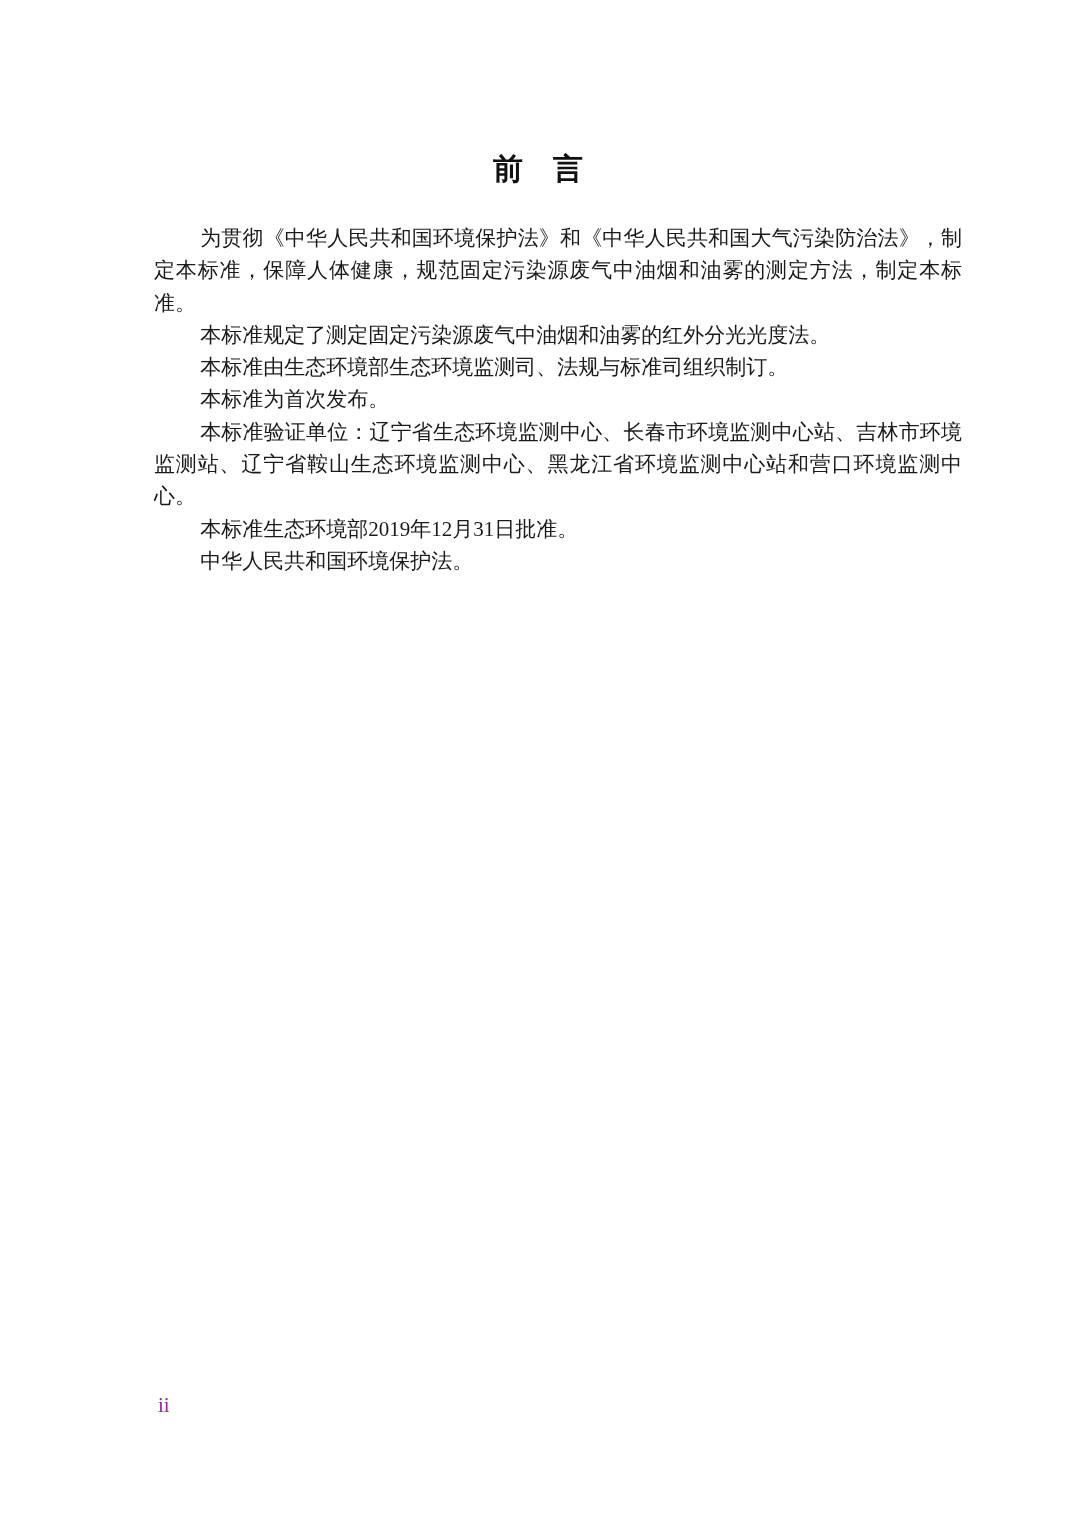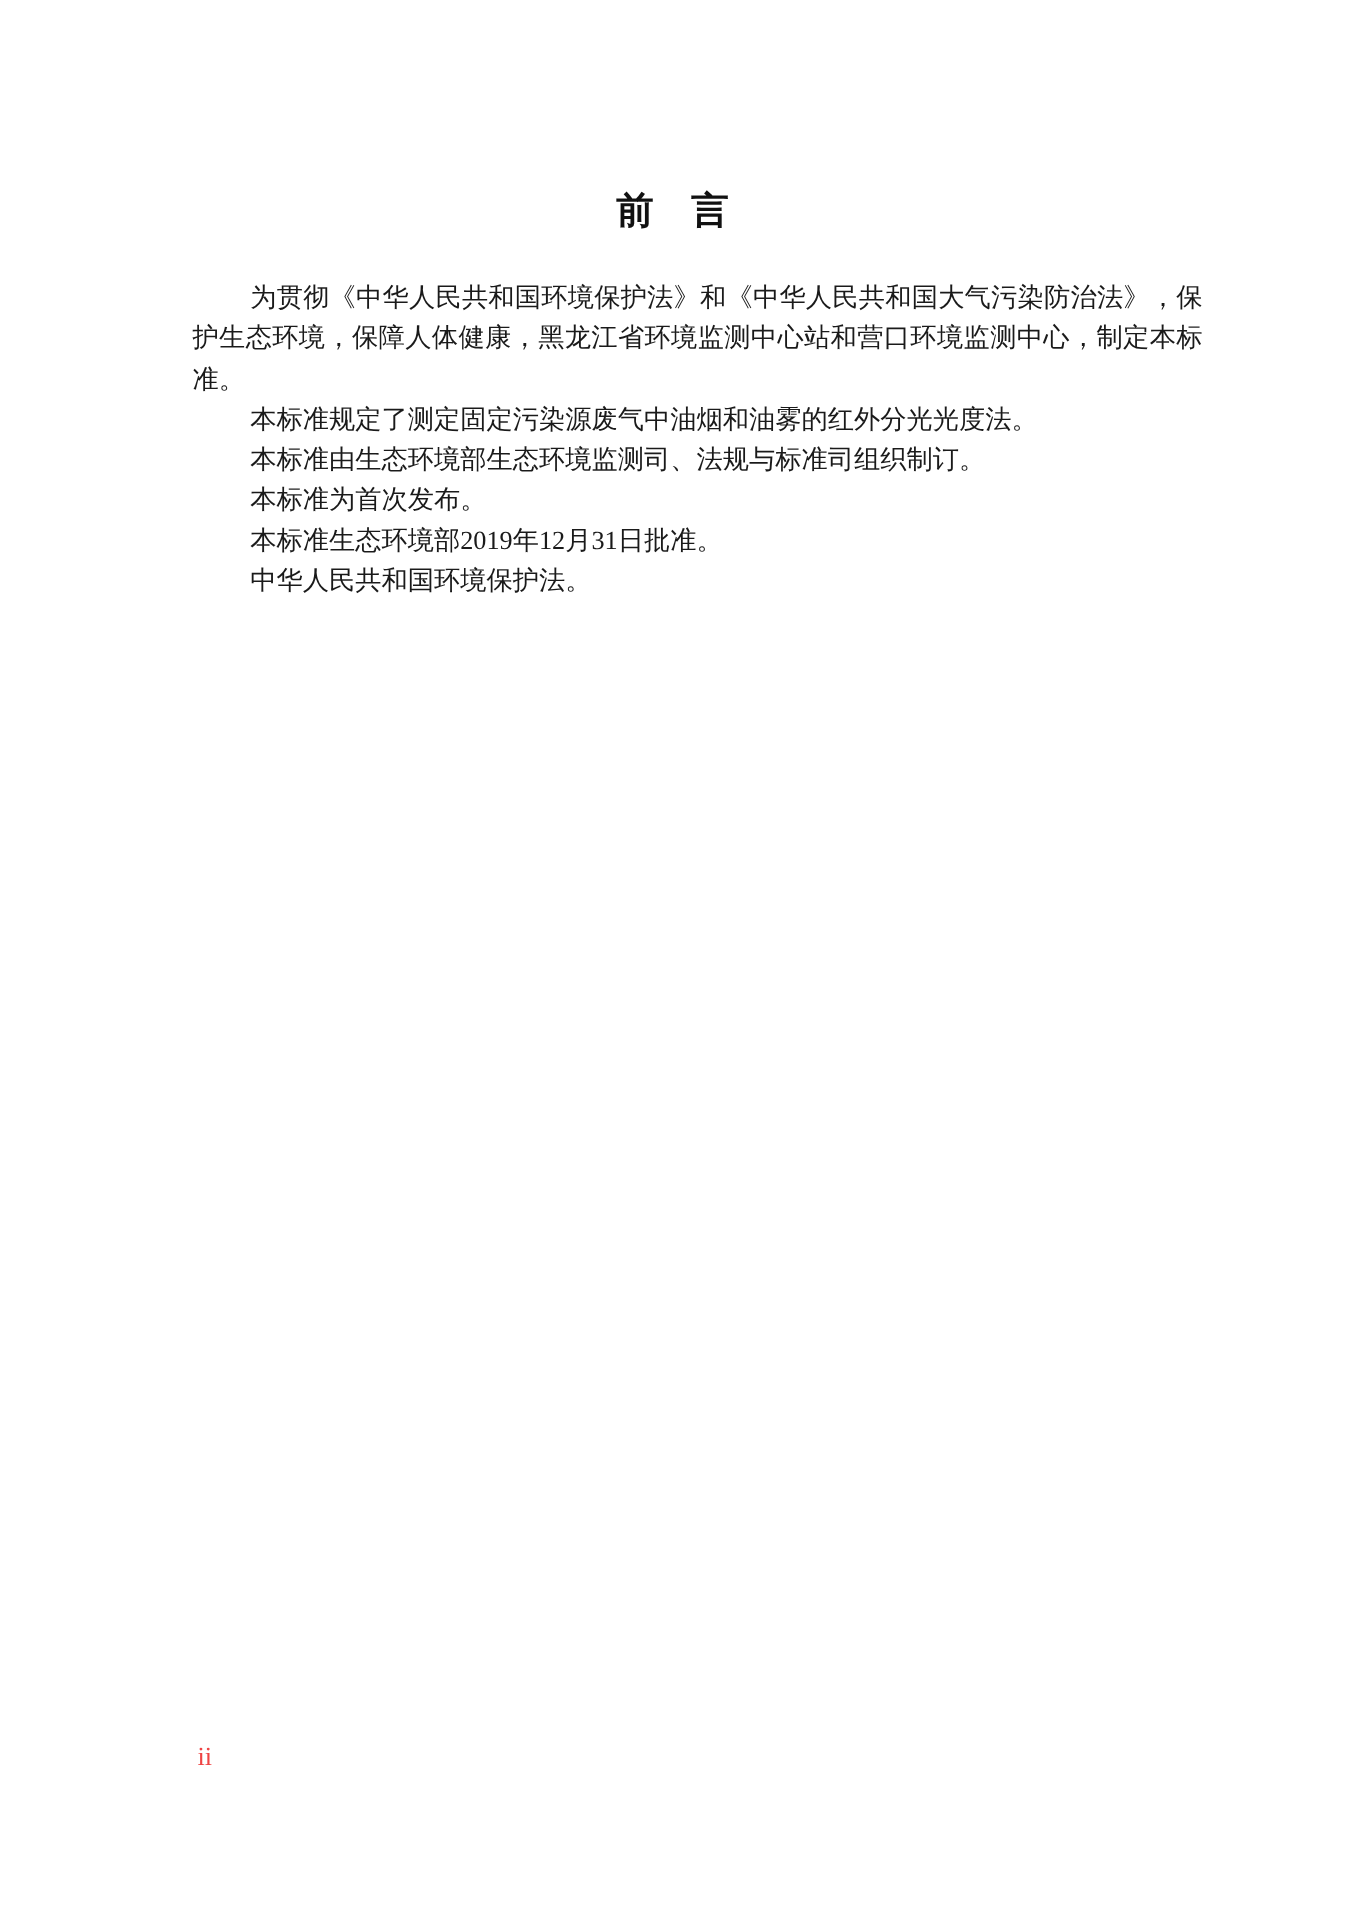--- a/index.html
+++ b/index.html
@@ -39,34 +39,35 @@
   .content p {
     margin: 0;
     text-indent: 2.2em;
   }
   .page-number {
     position: absolute;
     left: 158px;
     top: 1393px;
     font-size: 21px;
     line-height: 24px;
-    color: #ef4444;
+    color: #a21caf;
   }
 </style>
 </head>
 <body>
 
 <div class="page">
 
   <div class="doc-title">前　言</div>
 
   <div class="content">
-    <p>为贯彻《中华人民共和国环境保护法》和《中华人民共和国大气污染防治法》，保护生态环境，保障人体健康，黑龙江省环境监测中心站和营口环境监测中心，制定本标准。</p>
+    <p>为贯彻《中华人民共和国环境保护法》和《中华人民共和国大气污染防治法》，制定本标准，保障人体健康，规范固定污染源废气中油烟和油雾的测定方法，制定本标准。</p>
     <p>本标准规定了测定固定污染源废气中油烟和油雾的红外分光光度法。</p>
     <p>本标准由生态环境部生态环境监测司、法规与标准司组织制订。</p>
     <p>本标准为首次发布。</p>
+    <p>本标准验证单位：辽宁省生态环境监测中心、长春市环境监测中心站、吉林市环境监测站、辽宁省鞍山生态环境监测中心、黑龙江省环境监测中心站和营口环境监测中心。</p>
     <p>本标准生态环境部2019年12月31日批准。</p>
     <p>中华人民共和国环境保护法。</p>
   </div>
 
   <div class="page-number">ii</div>
 
 </div>
 
 </body></html>

